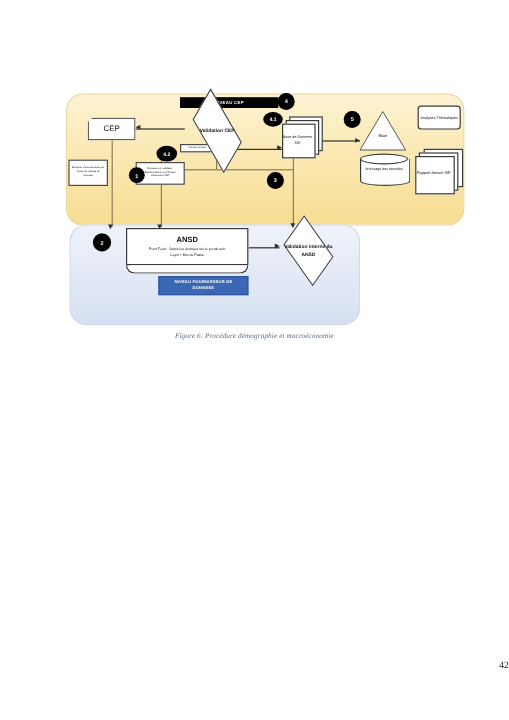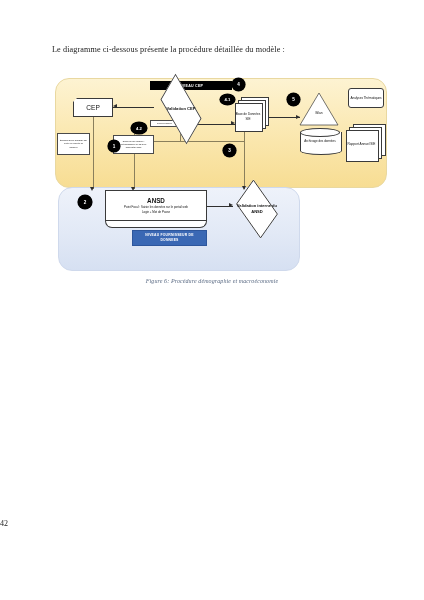--- a/index.html
+++ b/index.html
@@ -191,30 +191,29 @@
   .lnk{position:absolute;background:#2f2f2f;}
   .arw{position:absolute;width:0;height:0;}
 
   
   .caption{
     position:absolute;left:0;top:278px;width:424px;text-align:center;
     font-family:"Liberation Serif", serif;font-style:italic;
     font-size:6px;color:#5b6b84;letter-spacing:.1px;
   }
   .pageno{
-    position:absolute;left:0;top:519px;width:424px;text-align:left;
+    position:absolute;left:0;top:550px;width:424px;text-align:right;
     font-family:"Liberation Serif", serif;font-size:8px;color:#222;
   }
 </style>
 </head>
 <body>
 
 <div class="page">
 
-  <div class="intro">Le diagramme ci-dessous présente la procédure détaillée du modèle :</div>
 
   <div class="figure">
 
     <div class="panel-cep"></div>
     <div class="panel-fourn"></div>
 
     <div class="lnk" style="left:63px;top:35px;width:41px;height:.7px;"></div>
     <div class="arw" style="left:63px;top:32.4px;border-top:2.6px solid transparent;border-bottom:2.6px solid transparent;border-right:4px solid #2f2f2f;"></div>
 
     <div class="lnk" style="left:129px;top:51.5px;width:56px;height:.7px;"></div>

